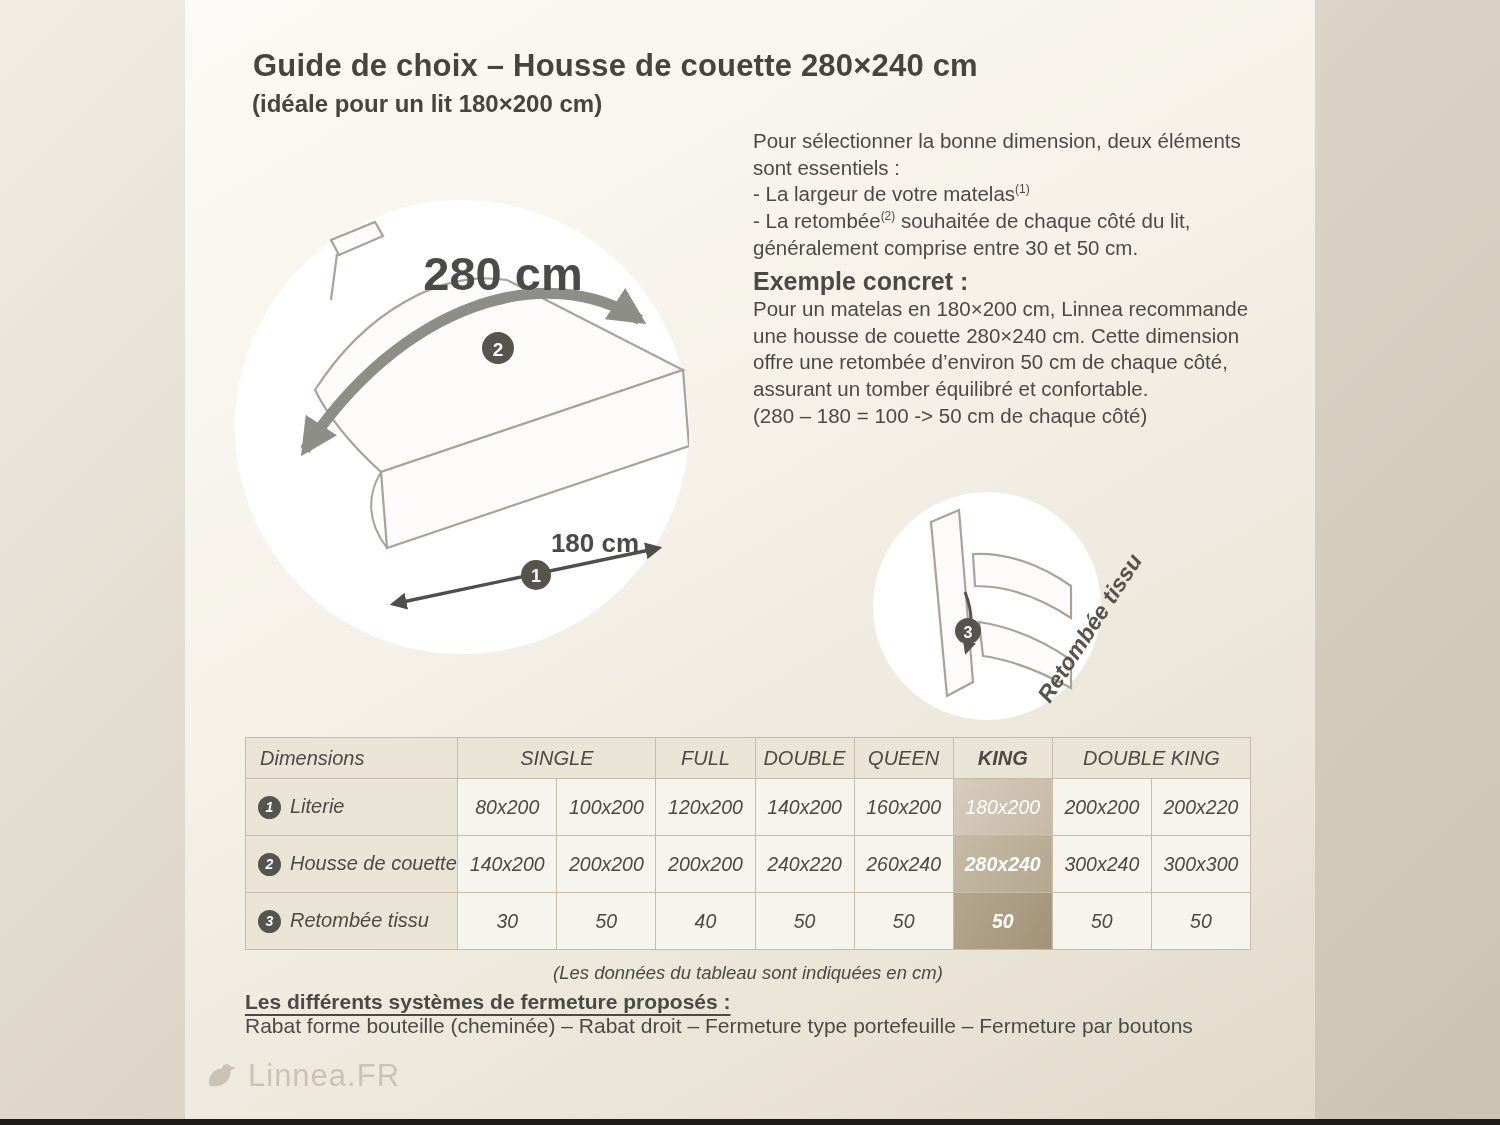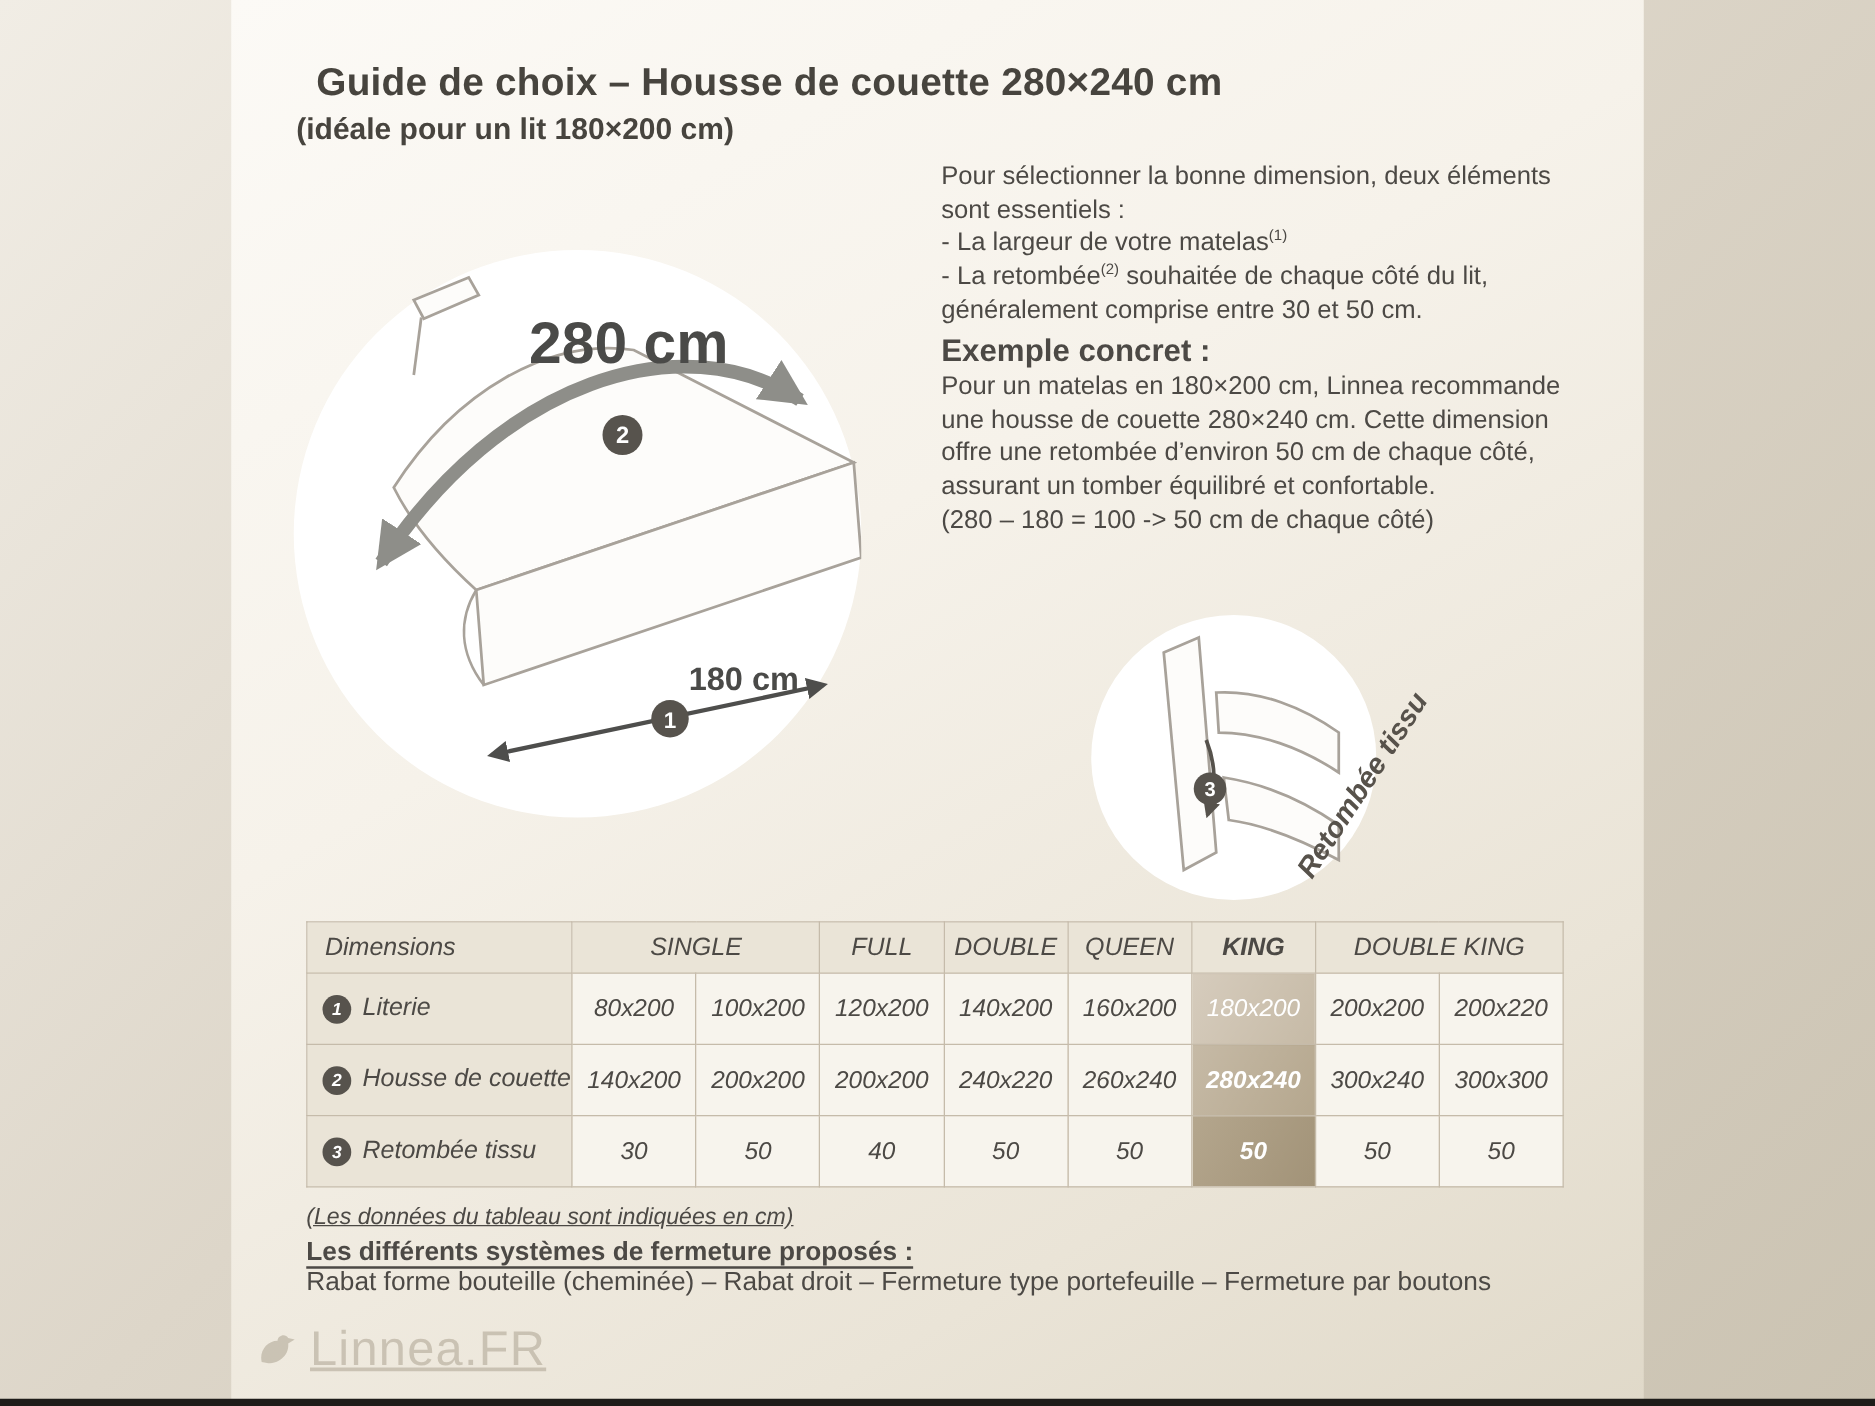--- a/index.html
+++ b/index.html
@@ -7,21 +7,21 @@
   .canvas {
     position:relative; width:1500px; height:1125px; overflow:hidden;
     background:linear-gradient(135deg,#f1ede5 0%,#ddd6c9 45%,#cbc3b2 100%);
     color:#4c4945;
   }
   .panel {
     position:absolute; left:185px; top:0; width:1130px; height:1125px;
     background:linear-gradient(150deg,#fcfaf6 0%,#f6f2ea 40%,#eae4d7 78%,#e0d9c9 100%);
   }
   .page-title { position:absolute; left:68px; top:48px; font-size:31px; font-weight:bold; color:#47443e; letter-spacing:.2px; }
-  .page-subtitle { position:absolute; left:52px; top:90px; font-size:24px; font-weight:bold; color:#47443e; }
+  .page-subtitle { position:absolute; left:67px; top:90px; font-size:24px; font-weight:bold; color:#47443e; }
 
   .big-circle { position:absolute; left:50px; top:200px; width:454px; height:454px; border-radius:50%; background:#ffffff; }
   .big-circle svg, .small-circle svg { display:block; width:100%; height:100%; }
   svg text { font-family:"Liberation Sans", sans-serif; }
 
   .right-col { position:absolute; left:568px; top:128px; width:505px; }
   .right-col .txt { font-size:20.5px; line-height:1.3; color:#4c4945; }
   .right-col sup { font-size:12px; vertical-align:super; line-height:0; }
   .example-heading { margin-top:6px; font-size:25px; font-weight:bold; }
 
@@ -41,28 +41,28 @@
   .size-table td.k1 { background:linear-gradient(120deg,#d6ccbd,#c6baa6); color:#fff; }
   .size-table td.k2 { background:linear-gradient(120deg,#c6baa6,#b5a78e); color:#fff; font-weight:bold; }
   .size-table td.k3 { background:linear-gradient(120deg,#b4a68d,#a29378); color:#fff; font-weight:bold; }
 
   .badge {
     display:inline-block; width:23px; height:23px; border-radius:50%;
     background:#57534d; color:#fff; font-size:14px; font-weight:bold;
     text-align:center; line-height:23px; margin-right:9px; vertical-align:middle;
   }
 
-  .table-note { position:absolute; left:60px; top:962px; width:1006px; text-align:left; font-style:italic; font-size:18.5px; color:#4c4945;text-decoration:underline; }
+  .table-note { position:absolute; left:60px; top:962px; width:1006px; text-align:center; font-style:italic; font-size:18.5px; color:#4c4945; }
 
   .closures { position:absolute; left:60px; top:990px; width:1010px; }
   .closures-heading { font-size:21px; font-weight:bold; text-decoration:underline; text-underline-offset:5px; margin-bottom:0; }
   .closures-body { font-size:21px; }
 
   .watermark { position:absolute; left:18px; top:1058px; display:flex; align-items:center; gap:9px; opacity:.5; }
-  .watermark .wm-text { font-size:39px; color:#a79d8b; letter-spacing:1px;text-decoration:underline; }
+  .watermark .wm-text { font-size:31px; color:#a79d8b; letter-spacing:1px; }
 
   .bottom-bar { position:absolute; left:0; bottom:0; width:100%; height:6px; background:#1e1c19; z-index:5; }
 </style>
 </head>
 <body>
 
 <div class="canvas">
   <div class="panel">
 
     <div class="page-title">Guide de choix – Housse de couette 280×240 cm</div>

